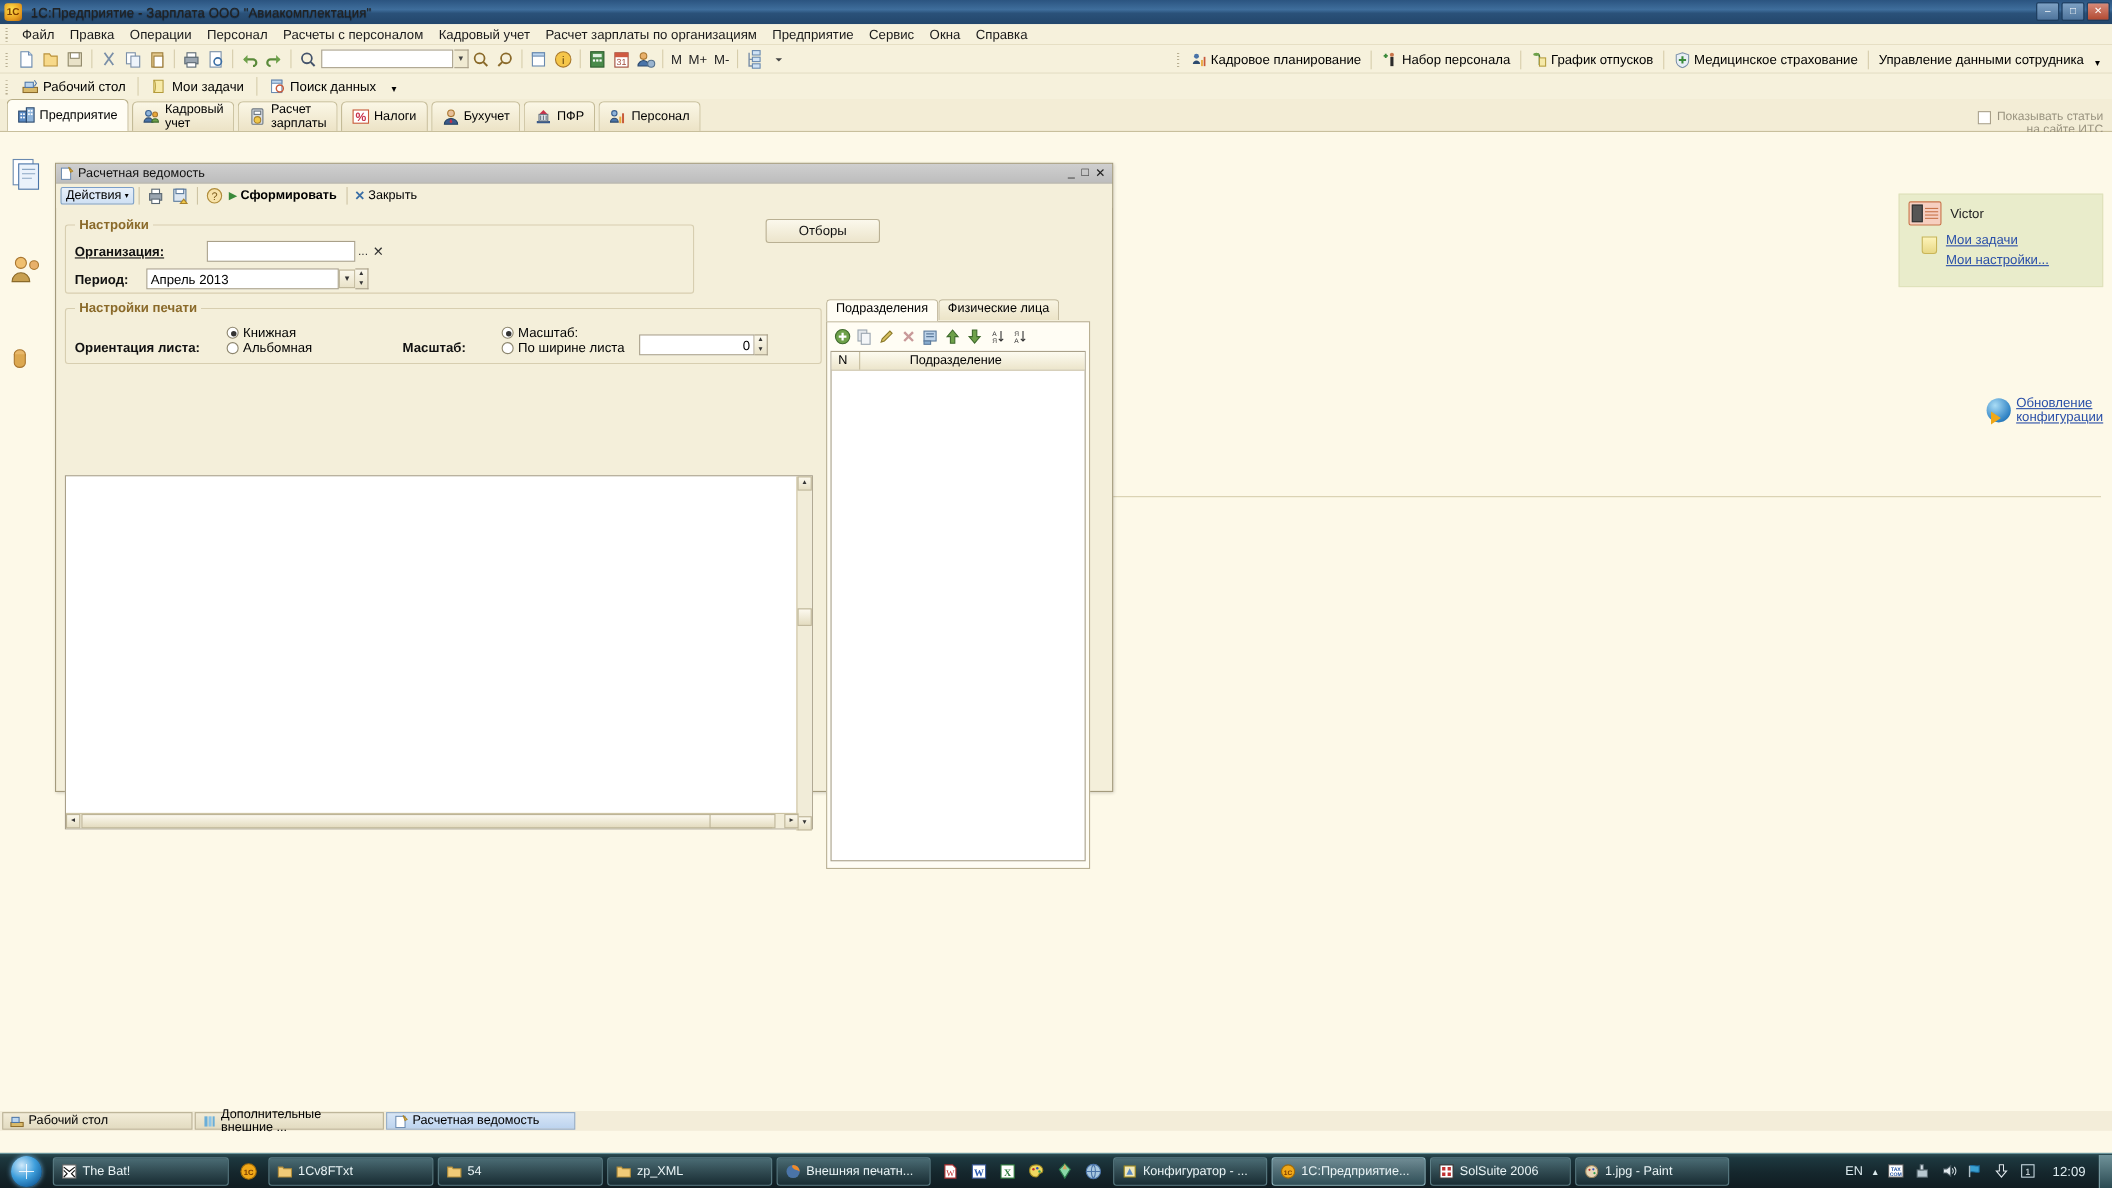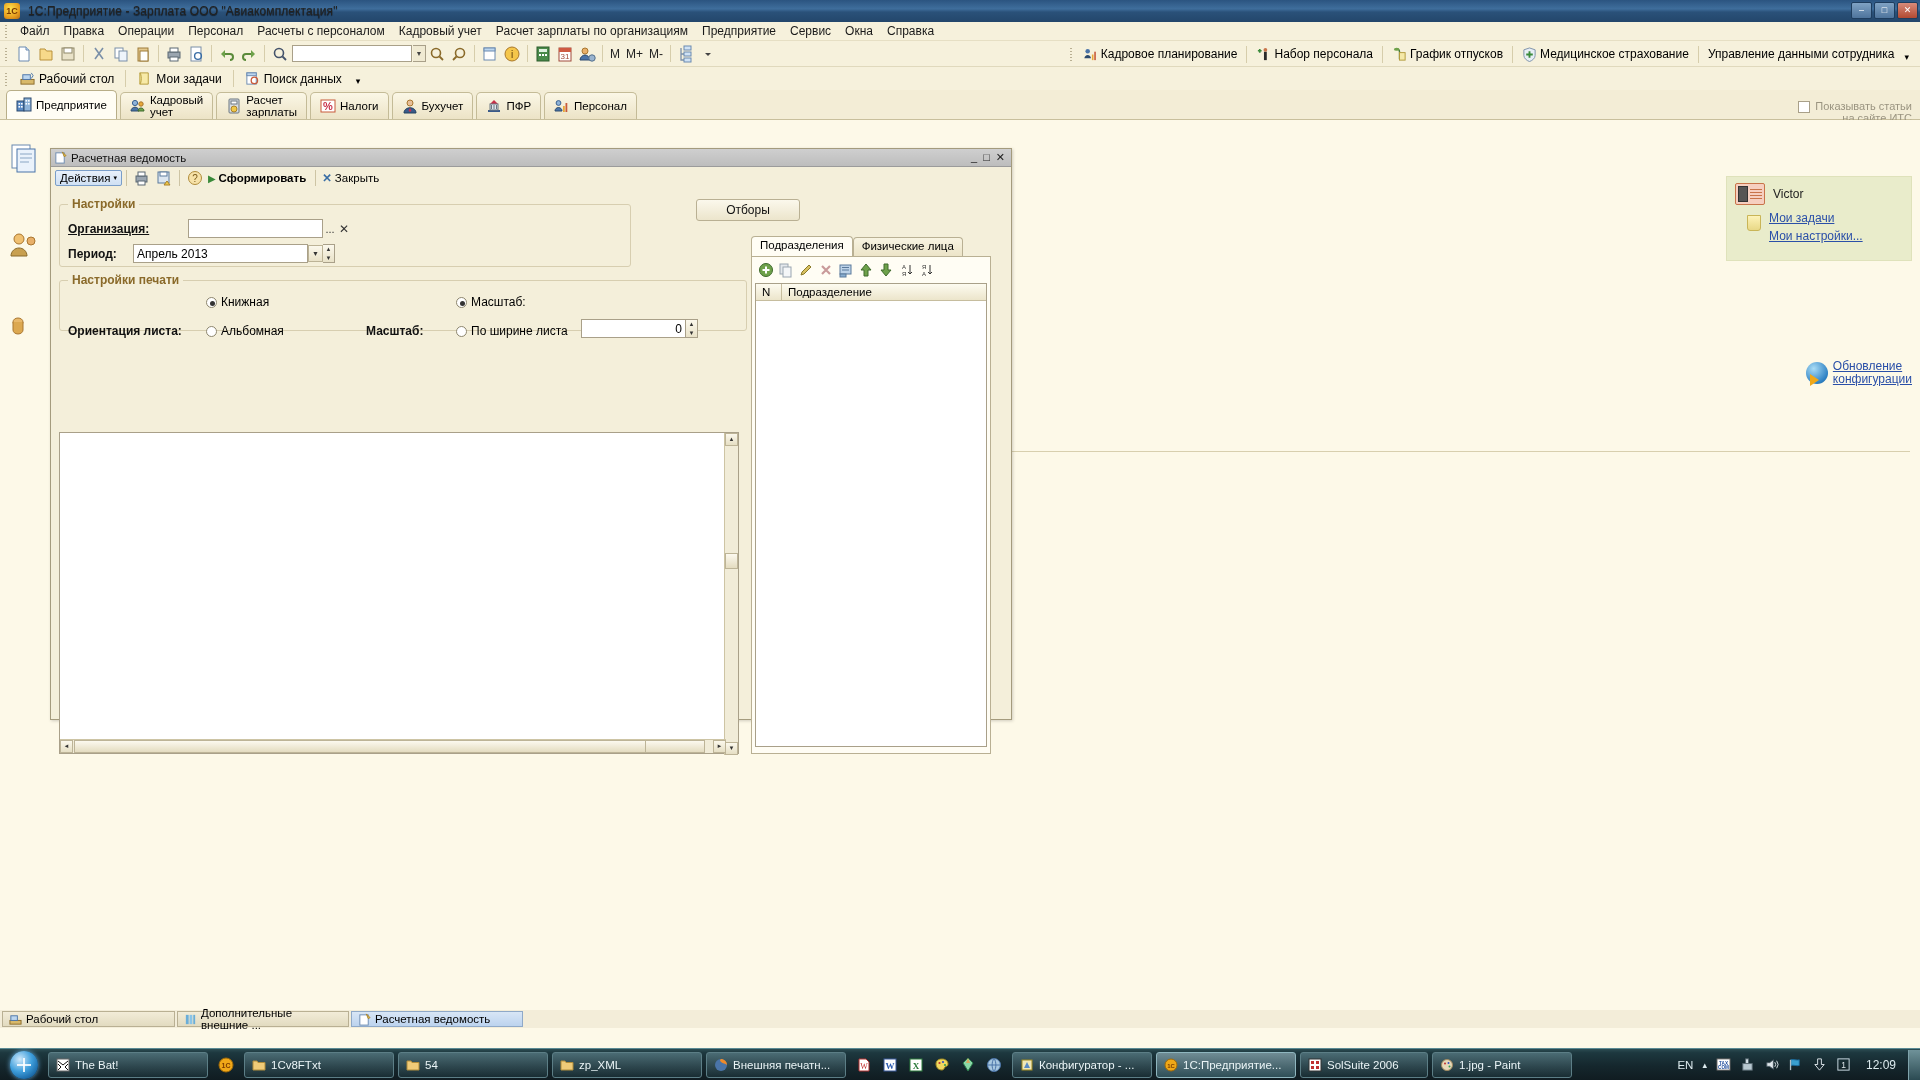--- a/index.html
+++ b/index.html
@@ -182,21 +182,21 @@
     font-size: 12px; padding: 1px 3px; display: flex; align-items: center;
   }
   .btn-dots { width: 14px; text-align: center; font-size: 11px; color: #333; }
   .btn-x { width: 14px; text-align: center; font-size: 12px; color: #333; }
   .spin { width: 12px; height: 19px; border: 1px solid #a9a089; border-left: none;
     background: linear-gradient(to bottom,#fbf8ec,#e9e2c8); display: flex; flex-direction: column; }
   .spin i { flex: 1; font-size: 6px; text-align: center; line-height: 8px; color: #333; }
   .dropbtn { width: 15px; height: 17px; background: linear-gradient(to bottom,#fbf8ec,#e9e2c8);
     border: 1px solid #bcb396; font-size: 7px; text-align: center; line-height: 15px; color: #333; }
 
-  .radio { display: flex; align-items: center; gap: 4px; font-size: 12px; margin-bottom: 15px; }
+  .radio { display: flex; align-items: center; gap: 4px; font-size: 12px; margin-bottom: 0; }
   .radio .rb { width: 11px; height: 11px; border-radius: 50%; background: #fff; border: 1px solid #8d866e; position: relative; }
   .radio .rb.on:after { content:""; position: absolute; left: 3px; top: 3px; width: 5px; height: 5px; border-radius: 50%; background: #333; }
 
   .otbory-btn {
     position: absolute; left: 645px; top: 10px; width: 104px; height: 22px;
     background: linear-gradient(to bottom, #fbf8ec, #ece5cc);
     border: 1px solid #b9b093; border-radius: 3px;
     font-size: 12px; text-align: center; line-height: 20px; color: #111;
   }
 
@@ -206,34 +206,34 @@
     background: #fff; border: 1px solid #a9a089;
   }
   .rp-vscroll { position: absolute; right: 0; top: 0; width: 14px; height: 322px; background: #f1ecd8; border-left: 1px solid #cdc4a4; }
   .rp-hscroll { position: absolute; left: 0; bottom: 0; height: 14px; width: 666px; background: #f1ecd8; border-top: 1px solid #cdc4a4; }
   .sc-arrow { width: 13px; height: 13px; background: linear-gradient(to bottom,#fbf8ec,#e6dfc4);
     border: 1px solid #bdb497; font-size: 6px; text-align: center; line-height: 11px; color: #333; }
   .sc-thumb { background: linear-gradient(to bottom,#fcf9ef,#e4dcc0); border: 1px solid #bdb497; }
 
   
   .rtabs-wrap { position: absolute; left: 700px; top: 47px; width: 240px; height: 518px; }
-  .rtab-head { display: flex; align-items: center; height: 20px; }
+  .rtab-head { display: flex; align-items: flex-start; height: 20px; margin-top: 36px; }
   .rtab {
     font-size: 11.5px; padding: 2px 8px; height: 19px;
     border: 1px solid #b9b093; border-bottom: none; border-radius: 4px 4px 0 0;
     background: linear-gradient(to bottom,#f8f4e2,#ece4c8);
   }
   .rtab.active { background: #fffdf4; height: 20px; }
   .rtab-body { border: 1px solid #b9b093; background: #fffdf4; height: 498px; padding: 3px; }
   .rtb-tools { display: flex; align-items: center; gap: 4px; height: 20px; padding: 1px 3px; }
   .rtb-tools .ib { width: 16px; height: 16px; }
   .rt-grid { background: #fff; border: 1px solid #a9a089; height: 464px; margin-top: 3px; }
   .rt-head { display: flex; height: 17px; background: linear-gradient(to bottom,#fdfbf0,#ece5cb); border-bottom: 1px solid #c6bd9e; }
   .rt-head .c1 { width: 26px; font-size: 11.5px; padding-left: 6px; line-height: 16px; border-right: 1px solid #c6bd9e; }
-  .rt-head .c2 { flex: 1; font-size: 11.5px; padding-left: 6px; line-height: 16px; }
+  .rt-head .c2 { flex: 1; font-size: 11.5px; padding-left: 6px; line-height: 16px; margin-left: 39px; }
 
   
   .win-tabs {
     position: absolute; left: 0; top: 1010px; width: 1920px; height: 18px;
     background: #f3eddA; background: #f3edd9; display: flex; align-items: center; padding-left: 2px;
   }
   .wt {
     display: flex; align-items: center; gap: 4px; height: 16px; padding: 0 6px; margin-right: 2px;
     border: 1px solid #b9b093; background: linear-gradient(to bottom,#f2ecd8,#e2dbc0); font-size: 11.5px;
   }

